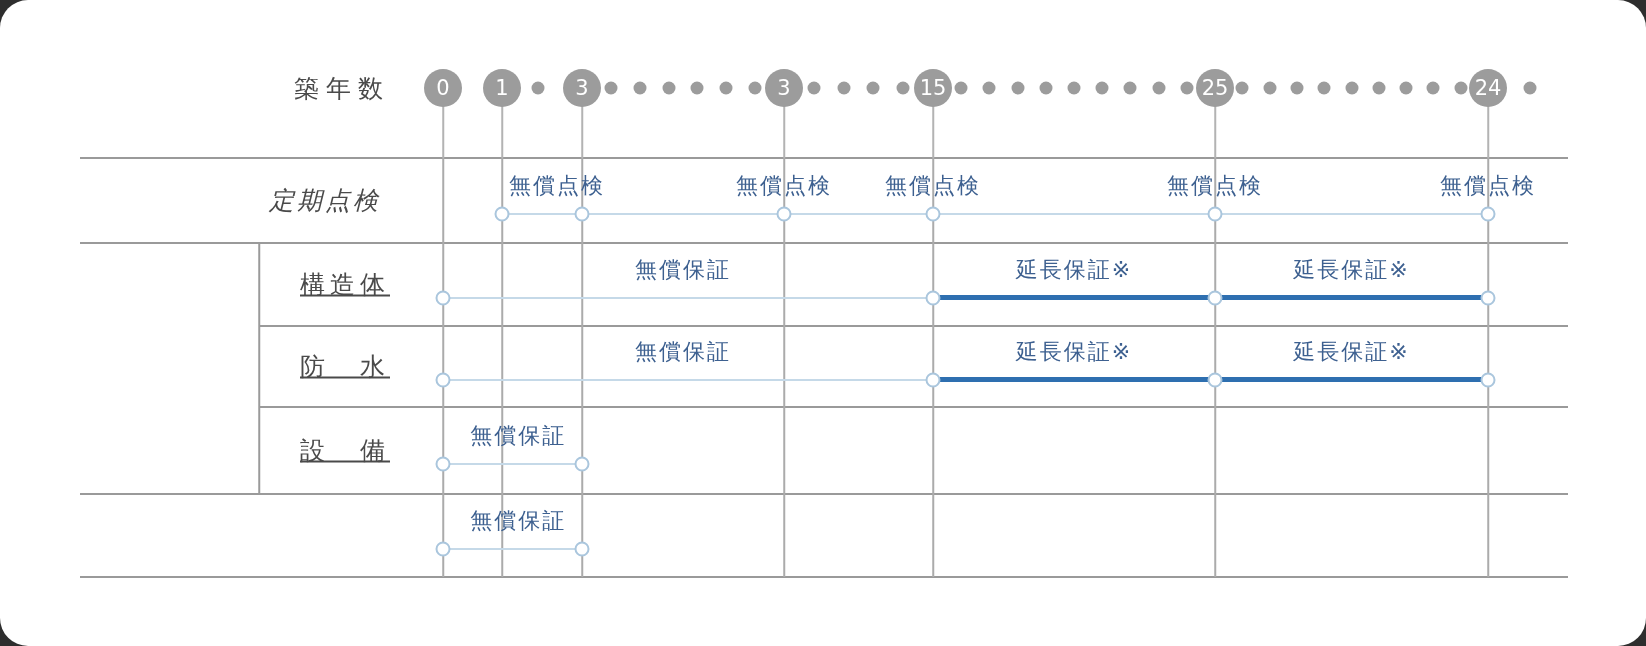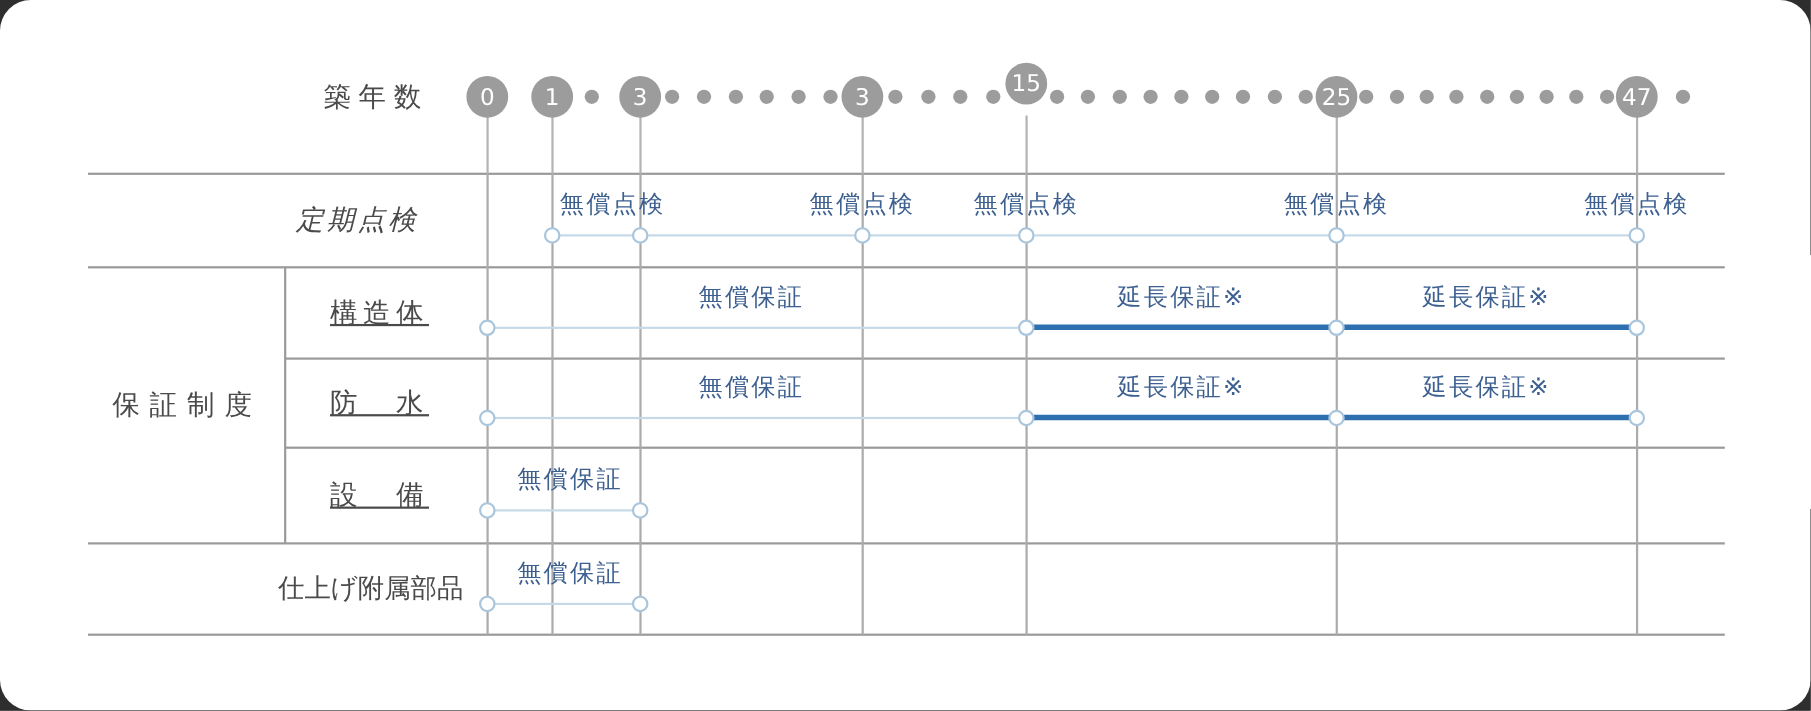--- a/index.html
+++ b/index.html
@@ -39,27 +39,25 @@
   }
 </style>
 </head>
 <body>
 
 <div id="card" style="--accent-blue: #2e6fb0; --light-blue: #c5d9e8; --label-blue: #3d6090; --marker-ring: #aac6dd; --dot-gray: #9c9c9c; --text-gray: #4a4a4a; --line-gray: #9a9a9a;">
   <div class="abs side-label axis-title" style="left:342px;top:88px;text-align:center;">築年数</div>
 
   <div class="abs side-label lbl-inspection" style="left:325px;top:200px;">定期点検</div>
 
-  <div class="abs side-label lbl-group" style="left:170px;top:368px;">保証制度</div>
 
   <div class="abs side-label lbl-sub" style="left:345px;top:284px;">構造体</div>
   <div class="abs side-label lbl-sub" style="left:345px;top:366px;">防　水</div>
   <div class="abs side-label lbl-sub" style="left:345px;top:450px;">設　備</div>
 
-  <div class="abs side-label lbl-finish" style="left:337px;top:535px;">仕上げ附属部品</div>
 
   <div id="layer" class="abs" style="left:0;top:0;width:1646px;height:646px;">
       <div class="abs hline" style="left: 80px; top: 157px; width: 1488px;"></div>
       <div class="abs hline" style="left: 80px; top: 242px; width: 1488px;"></div>
       <div class="abs hline" style="left: 259px; top: 325px; width: 1309px;"></div>
       <div class="abs hline" style="left: 259px; top: 406px; width: 1309px;"></div>
       <div class="abs hline" style="left: 80px; top: 493px; width: 1488px;"></div>
       <div class="abs hline" style="left: 80px; top: 576px; width: 1488px;"></div>
       <div class="abs vdiv" style="left: 259px; top: 243px; height: 251px;"></div>
       <div class="abs stem" style="left: 443px; top: 105px; height: 53px;"></div>
@@ -69,27 +67,27 @@
       <div class="abs vgrid" style="left: 502px; top: 158px; height: 419px;"></div>
       <div class="abs year-circle" style="left: 502px; top: 88px;">1</div>
       <div class="abs stem" style="left: 582px; top: 105px; height: 53px;"></div>
       <div class="abs vgrid" style="left: 582px; top: 158px; height: 419px;"></div>
       <div class="abs year-circle" style="left: 582px; top: 88px;">3</div>
       <div class="abs stem" style="left: 784px; top: 105px; height: 53px;"></div>
       <div class="abs vgrid" style="left: 784px; top: 158px; height: 419px;"></div>
       <div class="abs year-circle" style="left: 784px; top: 88px;">3</div>
       <div class="abs stem" style="left: 933px; top: 105px; height: 53px;"></div>
       <div class="abs vgrid" style="left: 933px; top: 158px; height: 419px;"></div>
-      <div class="abs year-circle" style="left: 933px; top: 76px;">15</div>
+      <div class="abs year-circle" style="left: 933px; top: 88px;">15</div>
       <div class="abs stem" style="left: 1215px; top: 105px; height: 53px;"></div>
       <div class="abs vgrid" style="left: 1215px; top: 158px; height: 419px;"></div>
       <div class="abs year-circle" style="left: 1215px; top: 88px; text-align: right;">25</div>
       <div class="abs stem" style="left: 1488px; top: 105px; height: 53px;"></div>
       <div class="abs vgrid" style="left: 1488px; top: 158px; height: 419px;"></div>
-      <div class="abs year-circle" style="left: 1488px; top: 88px;">47</div>
+      <div class="abs year-circle" style="left: 1488px; top: 88px;">24</div>
       <div class="abs axis-dot" style="left: 538px; top: 88px;"></div>
       <div class="abs axis-dot" style="left: 610.857px; top: 88px;"></div>
       <div class="abs axis-dot" style="left: 639.714px; top: 88px;"></div>
       <div class="abs axis-dot" style="left: 668.571px; top: 88px;"></div>
       <div class="abs axis-dot" style="left: 697.429px; top: 88px;"></div>
       <div class="abs axis-dot" style="left: 726.286px; top: 88px;"></div>
       <div class="abs axis-dot" style="left: 755.143px; top: 88px;"></div>
       <div class="abs axis-dot" style="left: 813.8px; top: 88px;"></div>
       <div class="abs axis-dot" style="left: 843.6px; top: 88px;"></div>
       <div class="abs axis-dot" style="left: 873.4px; top: 88px;"></div>

